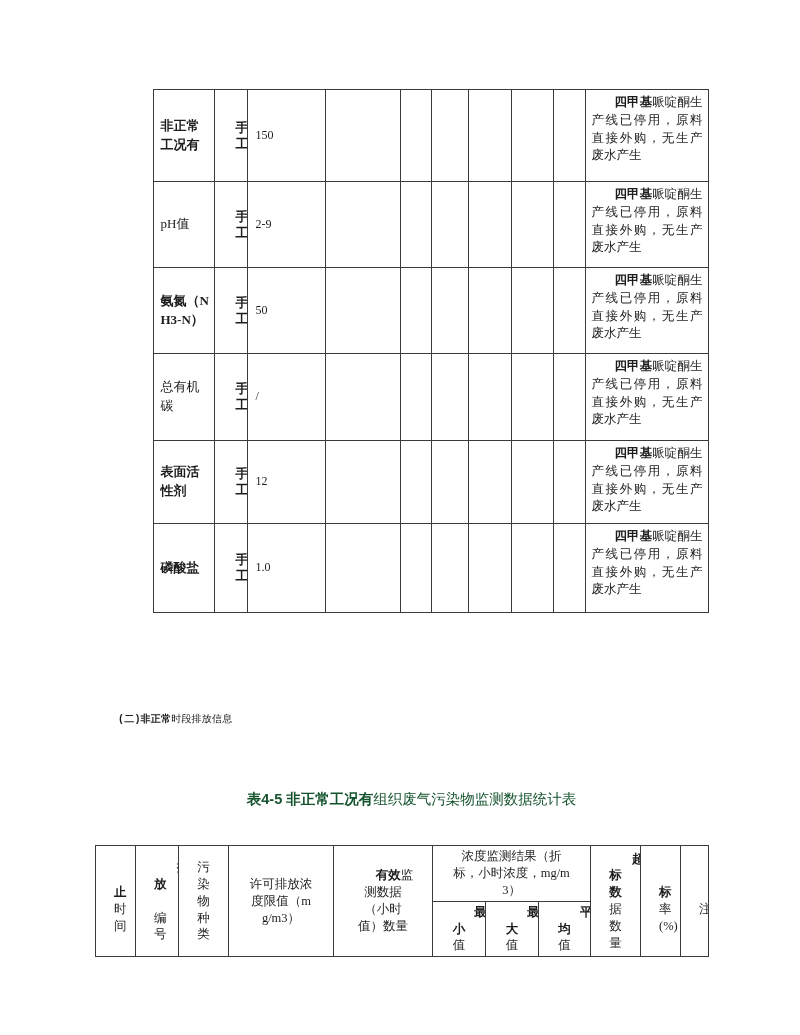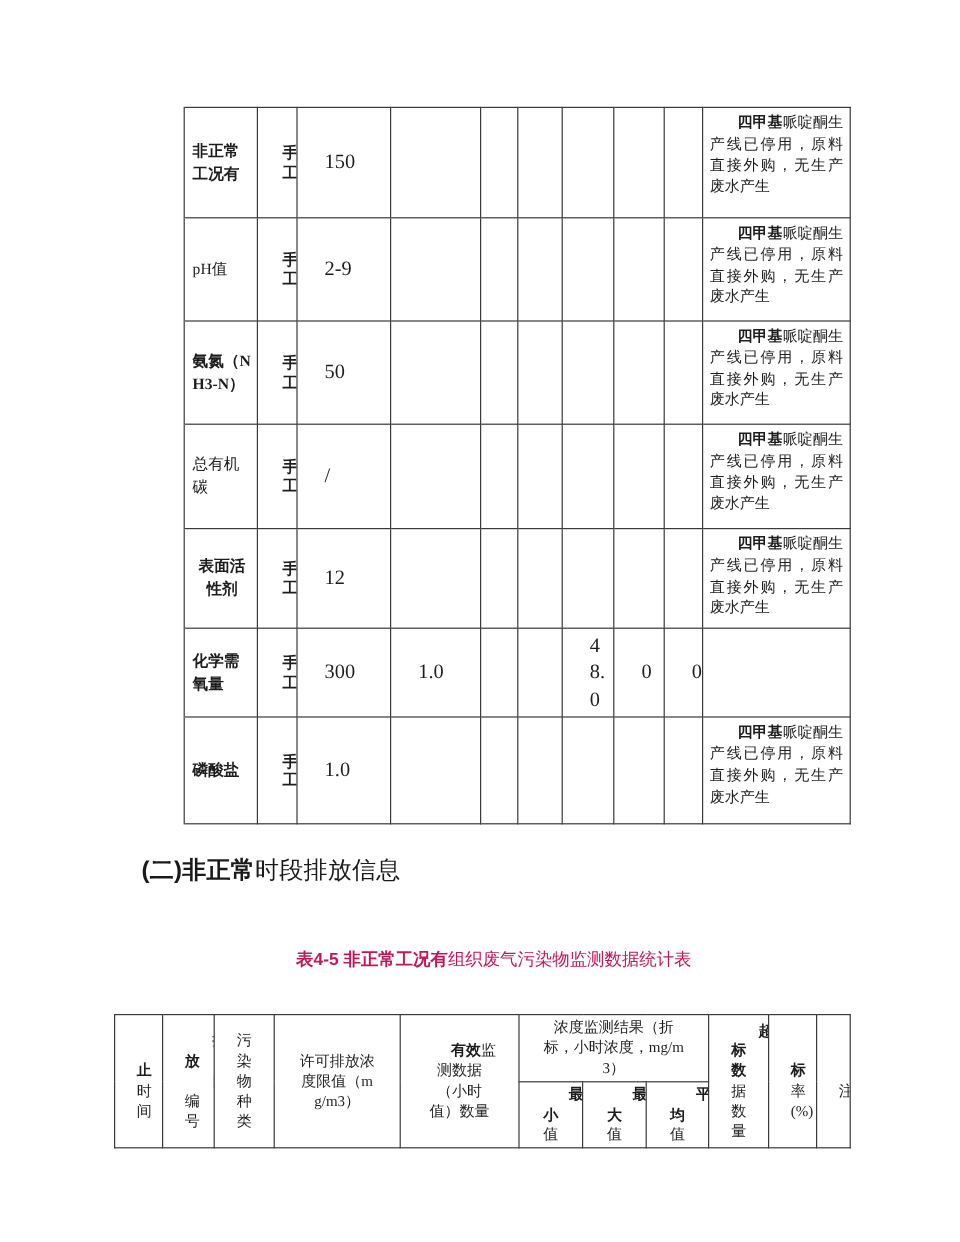--- a/index.html
+++ b/index.html
@@ -58,55 +58,55 @@
     padding-left: 7px;
   }
   #wastewater-table td.method {
     font-size: 13px;
     line-height: 1.2;
     padding-left: 21px;
     padding-right: 3px;
     font-weight: bold;
   }
   #wastewater-table td.numeric {
-    font-size: 17px;
-    padding-left: 23px;
+    font-size: 12px;
+    padding-left: 8px;
     vertical-align: middle;
   }
   #wastewater-table td.remark {
     font-size: 12.5px;
     line-height: 1.42;
     padding: 4px 5px 4px 6px;
     vertical-align: top;
     text-align: justify;
   }
   .bold-seg { font-weight: bold; margin-left: 23px; }
 
   
   #section-heading {
     position: absolute;
     left: 95px;
     top: 712px;
-    font-size: 20px;
-    font-family: Liberation Sans, sans-serif;
+    font-size: 10px;
+    font-family: Liberation Mono, monospace;
     letter-spacing: 0.2px;
     color: #1a1a1a;
   }
   #section-heading .bold-seg { font-weight: bold; }
 
   
   #table-caption {
     position: absolute;
     left: 0;
     top: 790px;
     width: 800px;
     text-align: center;
     font-size: 14.5px;
     font-family: "Liberation Sans", "DejaVu Sans", sans-serif;
-    color: #be185d;
+    color: #14532d;
   }
   #table-caption .bold-seg { font-weight: bold; }
 
   
   #exhaust-table {
     left: 95px;
     top: 845px;
     width: 613px;
   }
   #exhaust-table td {
@@ -187,43 +187,30 @@
           <td class="numeric"></td>
           <td class="numeric"></td>
           <td class="numeric"></td>
           <td class="numeric"></td>
           <td class="numeric"></td>
           <td class="numeric"></td>
           <td class="remark"><span class="bold-seg">四甲基</span><span>哌啶酮生产线已停用，原料直接外购，无生产废水产生</span></td>
         </tr>
         <tr>
           <td class="c-empty-left" style="height: 77px;"></td>
-          <td class="pollutant" style="font-weight: bold; text-align: center;">表面活性剂</td>
+          <td class="pollutant" style="font-weight: bold;">表面活性剂</td>
           <td class="method">手工</td>
           <td class="numeric">12</td>
           <td class="numeric"></td>
           <td class="numeric"></td>
           <td class="numeric"></td>
           <td class="numeric"></td>
           <td class="numeric"></td>
           <td class="numeric"></td>
           <td class="remark"><span class="bold-seg">四甲基</span><span>哌啶酮生产线已停用，原料直接外购，无生产废水产生</span></td>
-        </tr>
-        <tr>
-          <td class="c-empty-left" style="height: 48px;"></td>
-          <td class="pollutant" style="font-weight: bold;">化学需氧量</td>
-          <td class="method">手工</td>
-          <td class="numeric">300</td>
-          <td class="numeric">1.0</td>
-          <td class="numeric"></td>
-          <td class="numeric"></td>
-          <td class="numeric">48.0</td>
-          <td class="numeric">0</td>
-          <td class="numeric">0</td>
-          <td class="remark"></td>
         </tr>
         <tr>
           <td class="c-empty-left" style="height: 83px;"></td>
           <td class="pollutant" style="font-weight: bold;">磷酸盐</td>
           <td class="method">手工</td>
           <td class="numeric">1.0</td>
           <td class="numeric"></td>
           <td class="numeric"></td>
           <td class="numeric"></td>
           <td class="numeric"></td>

